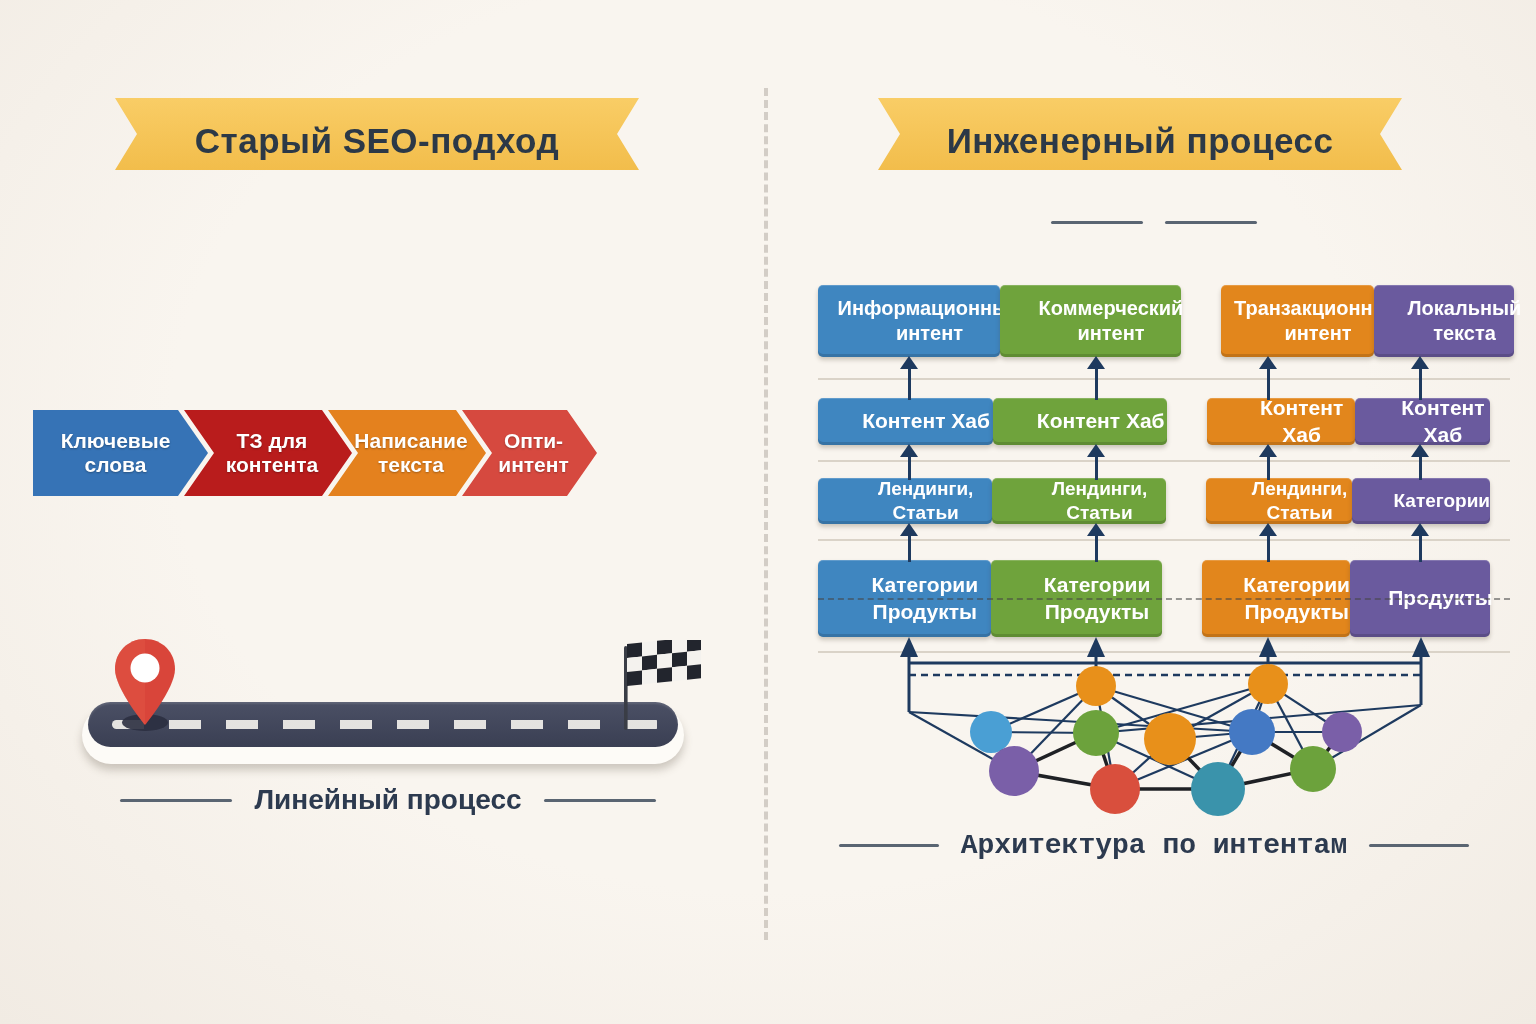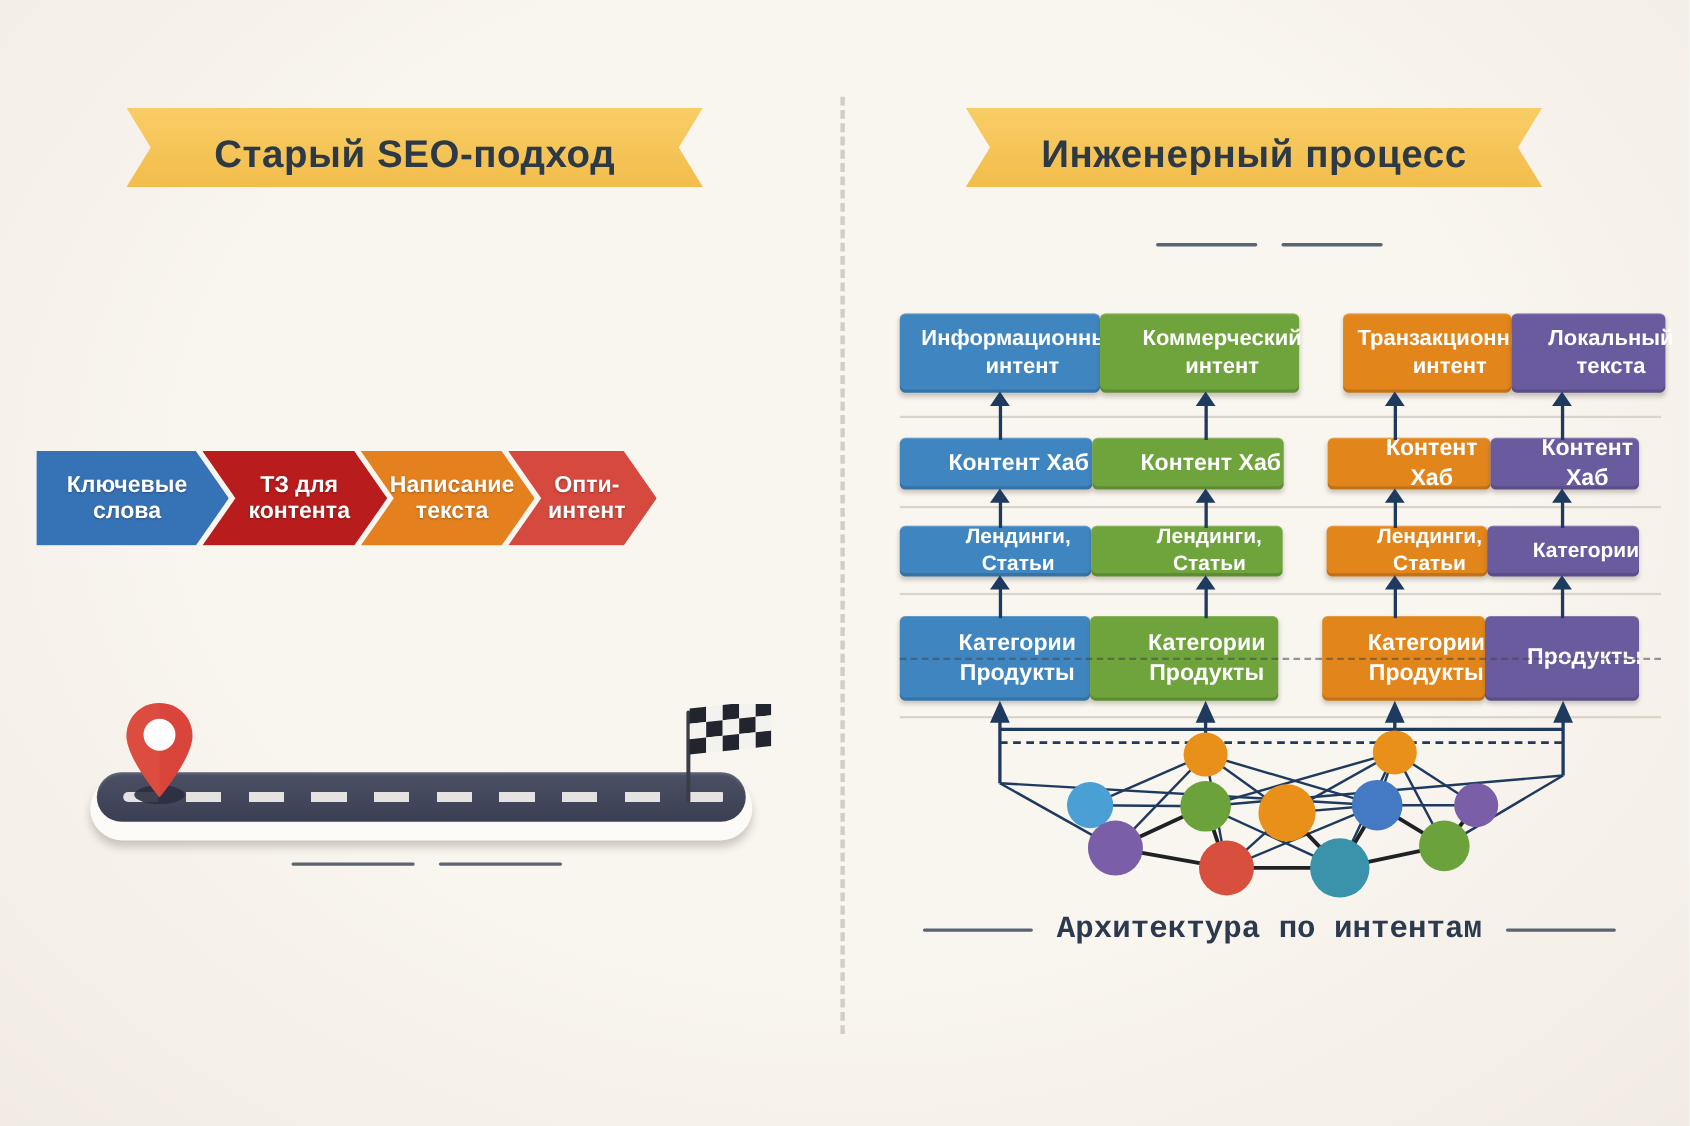--- a/index.html
+++ b/index.html
@@ -131,20 +131,21 @@
     <rect x="0" y="28" width="15" height="14" fill="#22252d"></rect>
       <rect x="15" y="28" width="15" height="14" fill="#f4f2ee"></rect>
       <rect x="30" y="28" width="15" height="14" fill="#22252d"></rect>
       <rect x="45" y="28" width="15" height="14" fill="#f4f2ee"></rect>
       <rect x="60" y="28" width="14" height="14" fill="#22252d"></rect>
   </g>
 </svg>
 
 <div class="caption-row caption-left">
   <div class="caption-dash"></div>
+  <div class="caption-text">Линейный процесс</div>
   <div class="caption-dash"></div>
 </div>
 
 <div class="banner banner-right" style="background-color: rgb(246, 197, 94);">
   <div class="banner-title">Инженерный процесс</div>
 </div>
 
 <div class="caption-row subtitle-row">
   <div class="caption-dash"></div>
   <div class="caption-dash"></div>

